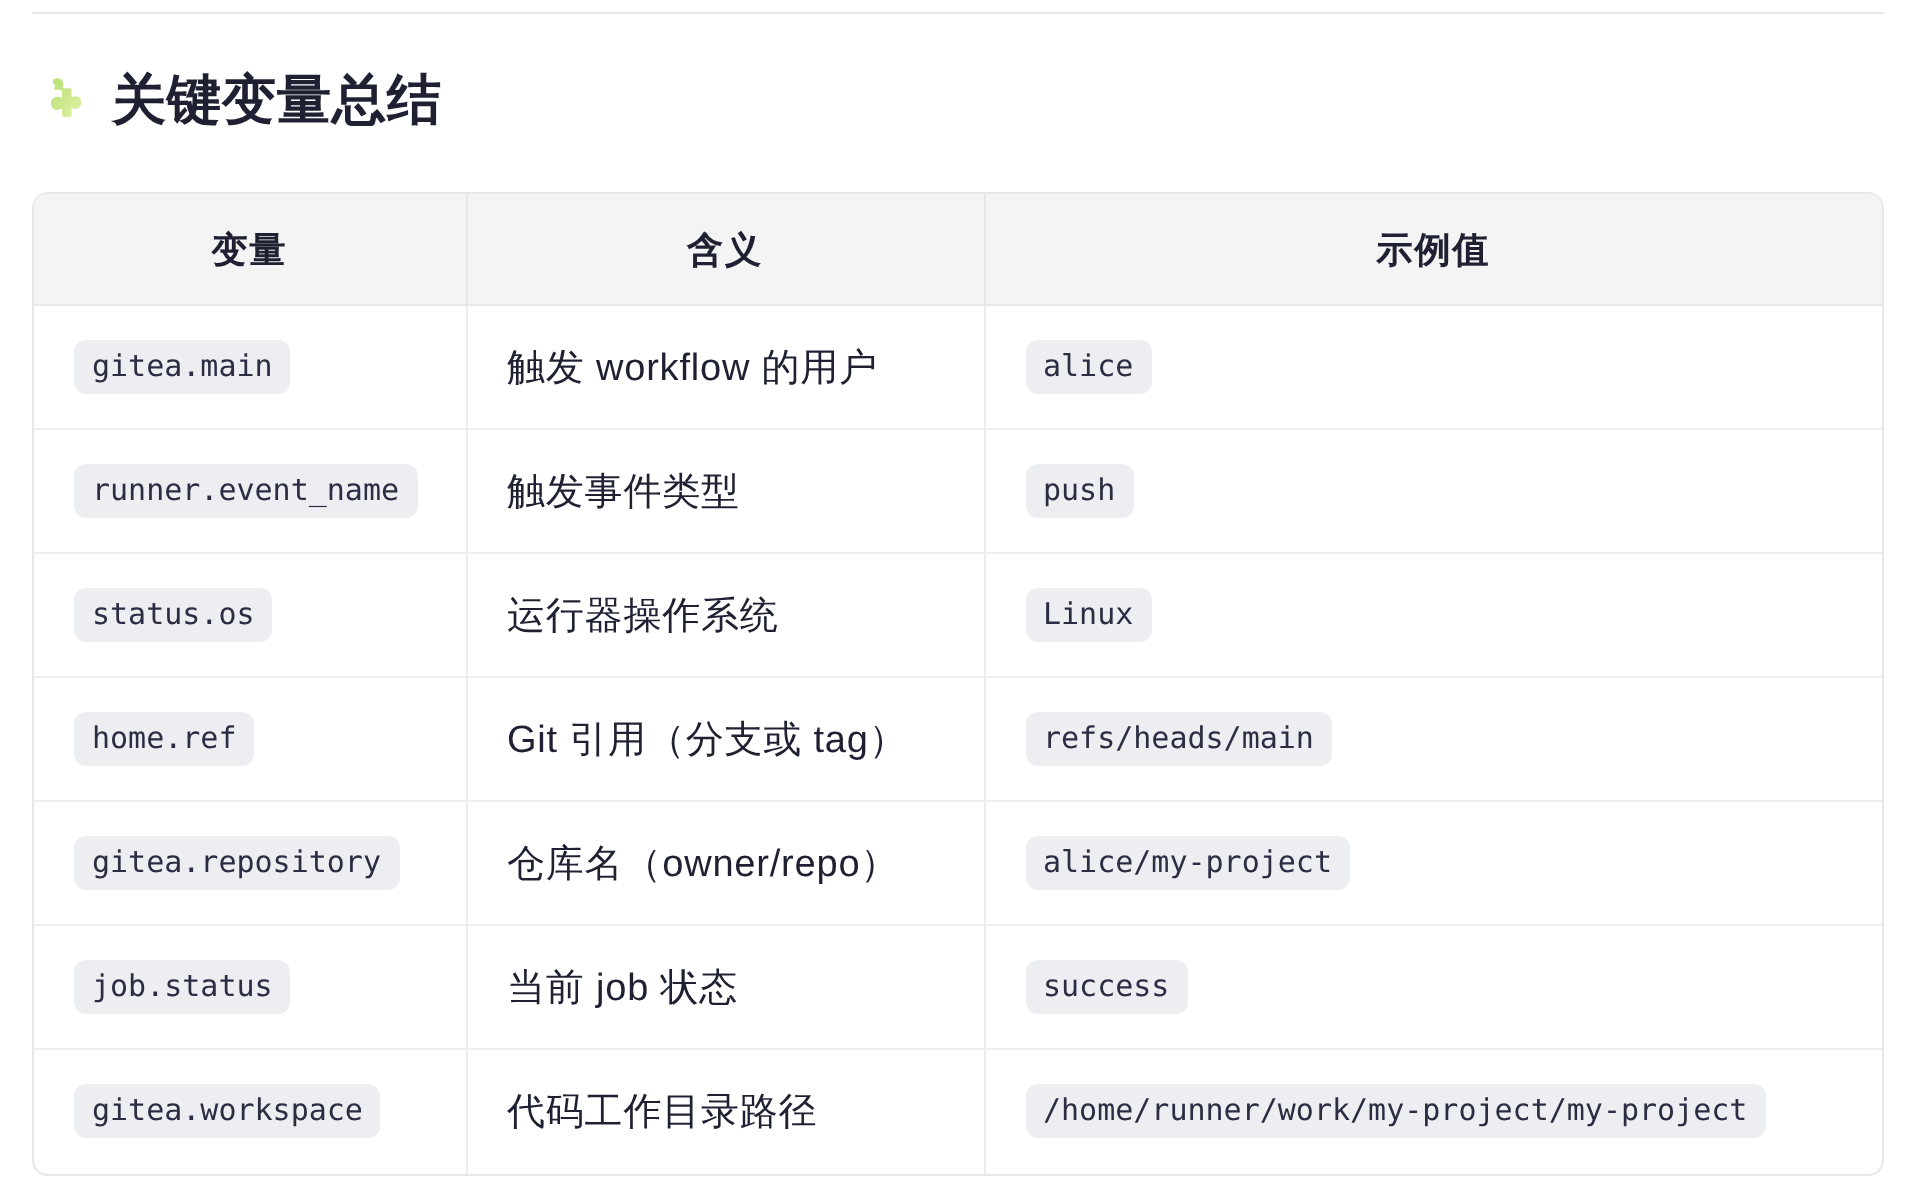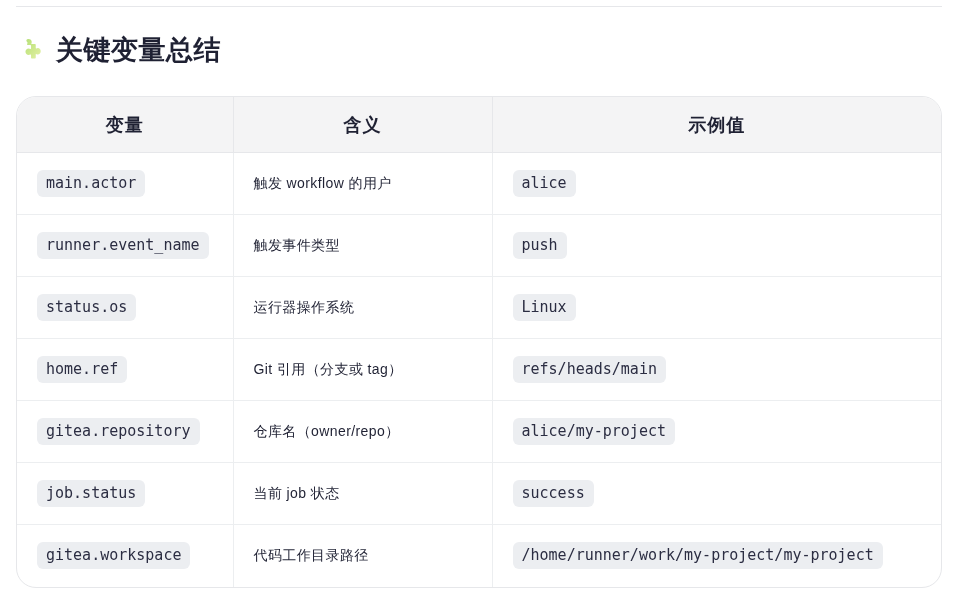--- a/index.html
+++ b/index.html
@@ -61,21 +61,21 @@
     white-space: nowrap;
   }
 
   
   .table-wrap {
     position: absolute;
     left: 16px;
     top: 96px;
     width: 926px;
     border: 1px solid #e6e7ea;
-    border-radius: 20px;
+    border-radius: 8px;
     overflow: hidden;
     background: #ffffff;
     box-sizing: border-box;
   }
   table.vars {
     width: 100%;
     border-collapse: collapse;
     table-layout: fixed;
   }
   table.vars col.c-var  { width: 216px; }
@@ -101,21 +101,21 @@
     border-right: 1px solid #eceef0;
     border-bottom: 1px solid #eceef0;
     padding: 0 0 0 20px;
     vertical-align: middle;
     box-sizing: border-box;
   }
   table.vars tbody td:last-child { border-right: none; }
   table.vars tbody tr:last-child td { border-bottom: none; }
 
   td.meaning {
-    font-size: 14px;
+    font-size: 19px;
     color: #1f2133;
     letter-spacing: 0.4px;
     white-space: nowrap;
   }
 
   code.chip {
     display: inline-block;
     background: #eceef1;
     color: #2b2d42;
     border-radius: 6px;
@@ -157,21 +157,21 @@
       </colgroup>
       <thead>
         <tr>
           <th>变量</th>
           <th>含义</th>
           <th>示例值</th>
         </tr>
       </thead>
       <tbody>
         <tr>
-          <td class="variable"><code class="chip">main.actor</code></td>
+          <td class="variable"><code class="chip">gitea.main</code></td>
           <td class="meaning">触发 workflow 的用户</td>
           <td class="value"><code class="chip">alice</code></td>
         </tr>
         <tr>
           <td class="variable"><code class="chip">runner.event_name</code></td>
           <td class="meaning">触发事件类型</td>
           <td class="value"><code class="chip">push</code></td>
         </tr>
         <tr>
           <td class="variable"><code class="chip">status.os</code></td>

